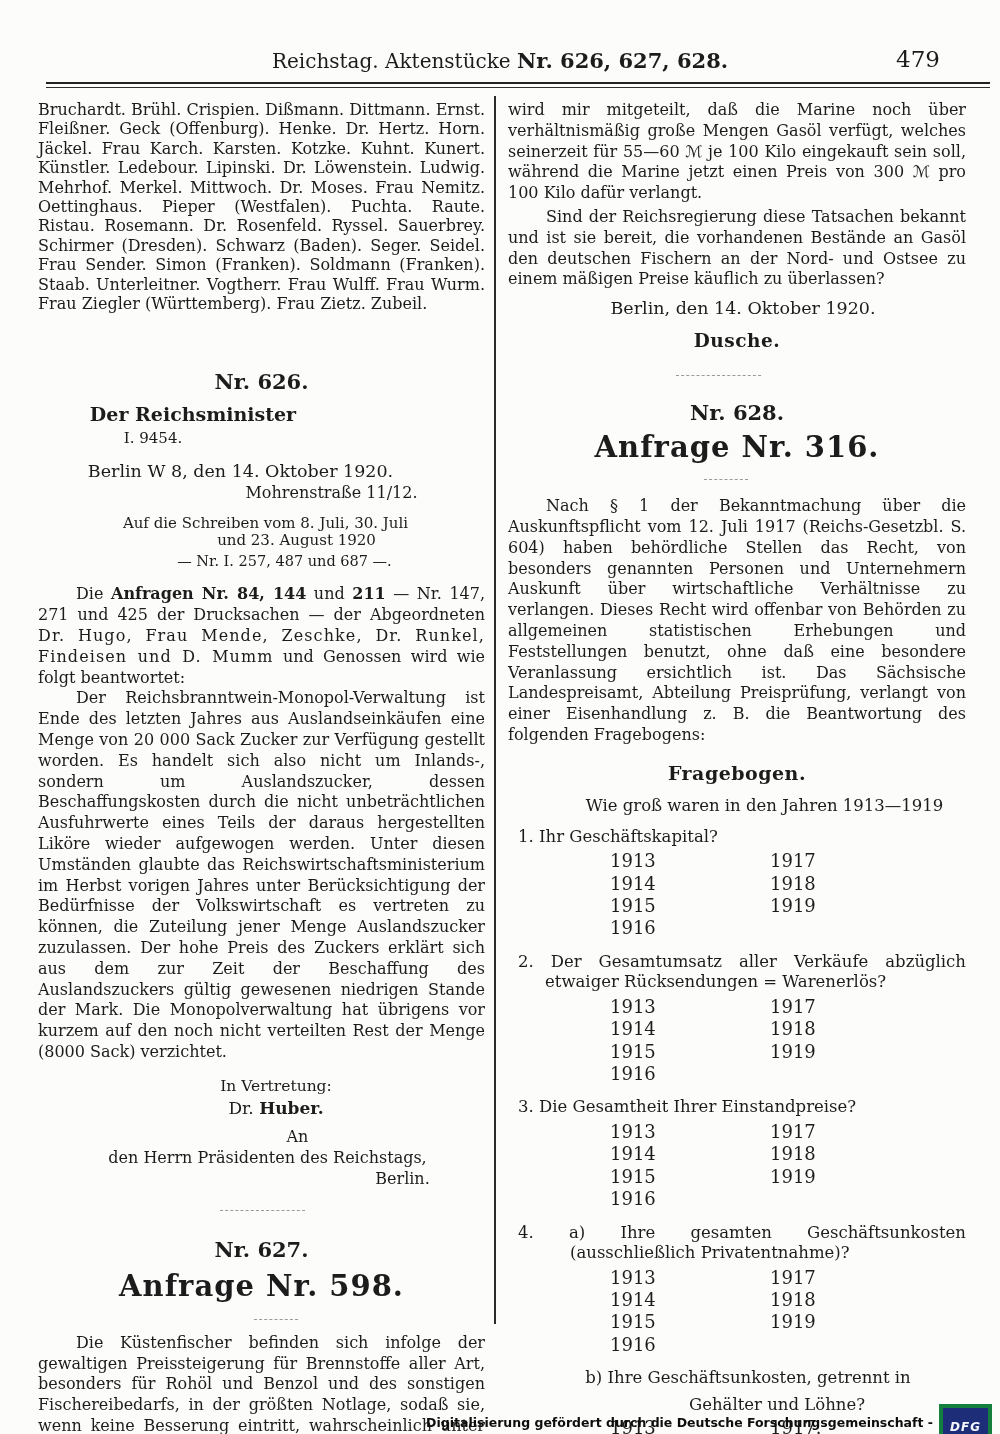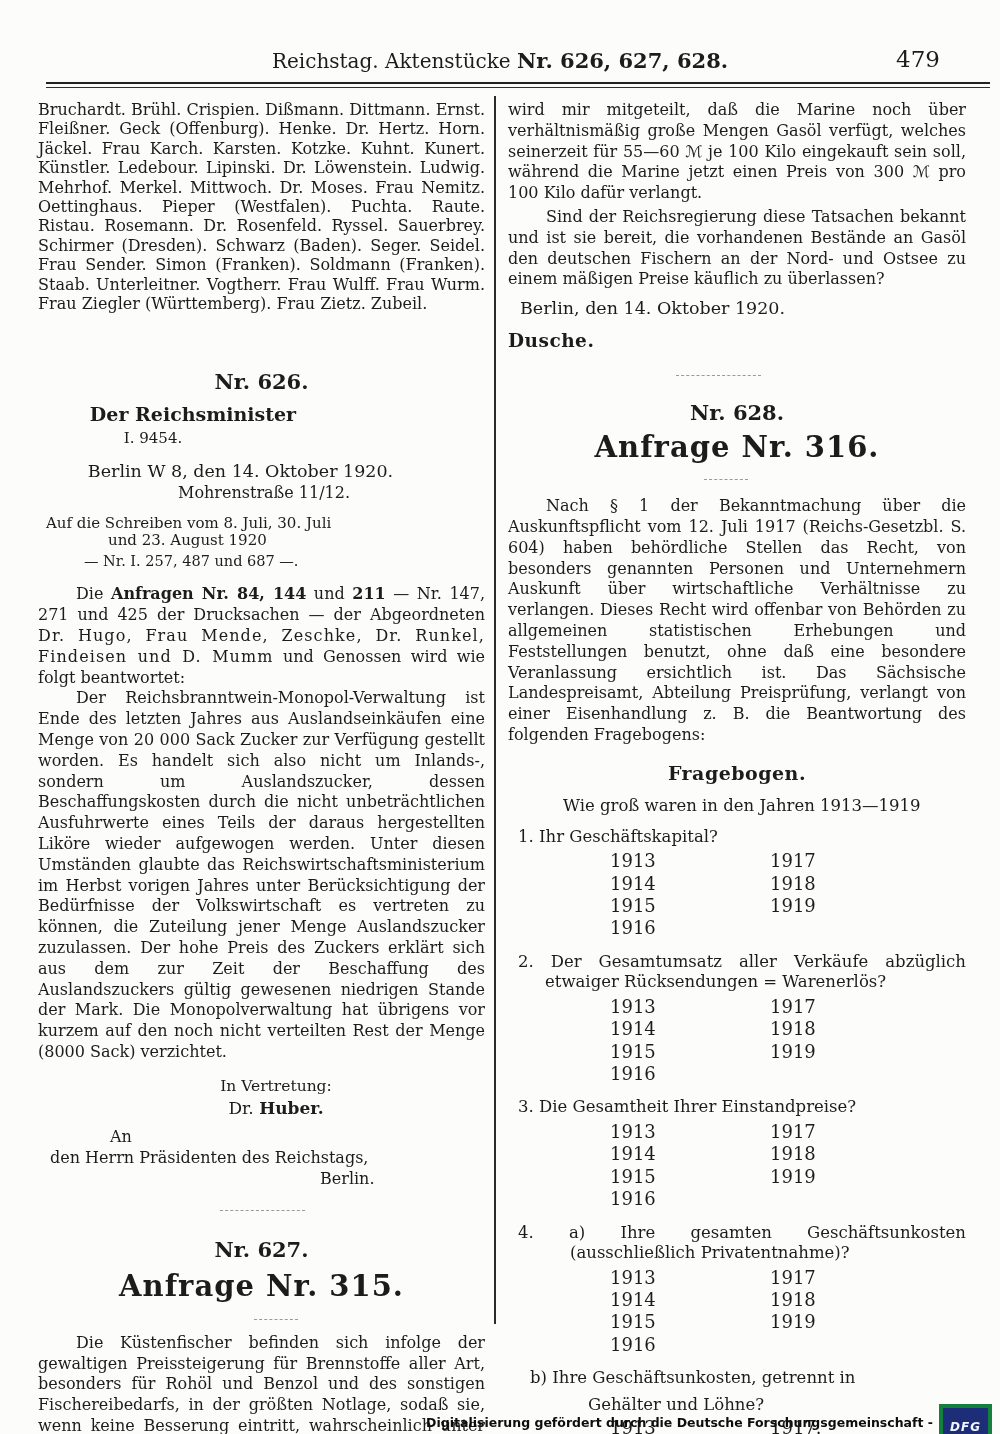--- a/index.html
+++ b/index.html
@@ -15,21 +15,21 @@
   .page-num{position:absolute;top:46px;right:60px;font-size:23px;}
   .header-rule{position:absolute;top:82px;left:46px;width:944px;height:3px;
     border-top:2px solid #222;border-bottom:1px solid #2e2e2e;}
   .col-divider{position:absolute;left:494px;top:96px;width:2px;height:1228px;background:#2b2b2b;}
 
   
   .col{position:absolute;top:100px;}
   #col-left{left:38px;width:447px;}
   #col-right{left:508px;width:458px;}
 
-  p{margin:0;}
+  p{margin:0;text-align:center;}
   .body-text{font-size:16px;line-height:20.8px;text-align:justify;}
   .fl-indent{text-indent:38px;}
   .names{font-size:16px;line-height:19.4px;text-align:justify;}
   .bold{font-weight:bold;}
   .sp{letter-spacing:1.1px;}
 
   .nr-heading{font-size:21px;font-weight:bold;text-align:center;}
   .anfrage-title{font-size:29px;font-weight:bold;text-align:center;letter-spacing:1px;}
 
   .minister{width:310px;text-align:center;font-weight:bold;font-size:19px;line-height:24px;margin-top:8px;}
@@ -99,21 +99,21 @@
   <p class="center-block vertretung">In Vertretung:</p>
   <p class="center-block signature-626"><span>Dr. </span><span class="bold">Huber.</span></p>
 
   <p style="margin-top:9px;margin-left:72px;font-size:16px;">An</p>
   <p style="margin-left:12px;font-size:16px;margin-top:2px;">den Herrn Präsidenten des Reichstags,</p>
   <p style="margin-left:282px;font-size:16px;margin-top:2px;">Berlin.</p>
 
   <div class="sep sep-dots" style="margin-top:22px;width:85px;margin-left:182px;"></div>
 
   <p class="nr-heading" style="margin-top:26px;">Nr. 627.</p>
-  <p class="anfrage-title" style="margin-top:7px;">Anfrage Nr. 315.</p>
+  <p class="anfrage-title" style="margin-top:7px;">Anfrage Nr. 598.</p>
   <div class="sep sep-dots" style="margin-top:16px;width:44px;margin-left:216px;"></div>
 
   <p class="body-text fl-indent" style="margin-top:13px;">Die Küstenfischer befinden sich infolge der gewaltigen Preissteigerung für Brennstoffe aller Art, besonders für Rohöl und Benzol und des sonstigen Fischereibedarfs, in der größten Notlage, sodaß sie, wenn keine Besserung eintritt, wahrscheinlich unter dem Drucke der Verhältnisse gezwungen sein werden, baldigst ihren Betrieb aufzugeben und der Erwerbslosenfürsorge anheim zu fallen. — Es</p>
 </div>
 
 <div class="col" id="col-right">
 
   <p class="body-text">wird mir mitgeteilt, daß die Marine noch über verhältnismäßig große Mengen Gasöl verfügt, welches seinerzeit für 55—60 ℳ je 100 Kilo eingekauft sein soll, während die Marine jetzt einen Preis von 300 ℳ pro 100 Kilo dafür verlangt.</p>
   <p class="body-text fl-indent" style="margin-top:3px;">Sind der Reichsregierung diese Tatsachen bekannt und ist sie bereit, die vorhandenen Bestände an Gasöl den deutschen Fischern an der Nord- und Ostsee zu einem mäßigen Preise käuflich zu überlassen?</p>
 

